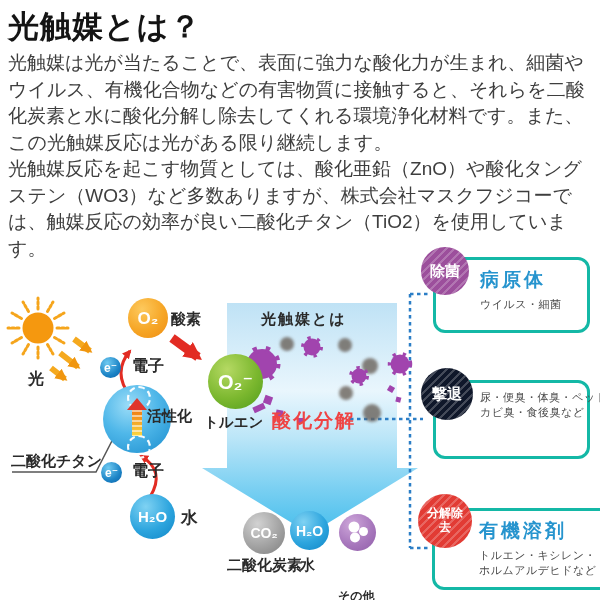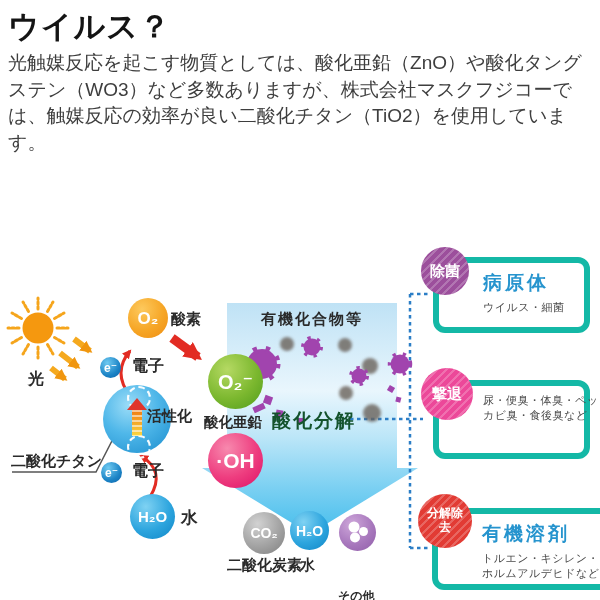--- a/index.html
+++ b/index.html
@@ -21,40 +21,41 @@
   .c-purple{background:radial-gradient(circle at 35% 28%,#ceA7da 0%,#a878bd 55%,#8f5ca8 100%);}
   .c-esmall{background:radial-gradient(circle at 35% 28%,#6fcaf1 0%,#1c84c6 60%,#0b61a8 100%);}
   .sphere{position:absolute;left:103px;top:135px;width:68px;height:68px;border-radius:50%;z-index:2;
           background:radial-gradient(circle at 38% 30%,#9bdcf7 0%,#4fb7e9 45%,#1a8ccd 100%);}
   .dashed-ring{position:absolute;width:20px;height:20px;border:2px dashed rgba(255,255,255,.95);border-radius:50%;}
   .ti-arrow-head{position:absolute;left:24px;top:13px;width:0;height:0;
           border-left:10px solid transparent;border-right:10px solid transparent;border-bottom:12px solid #e0342b;}
   .ti-arrow-shaft{position:absolute;left:29px;top:25px;width:10px;height:26px;
           background:repeating-linear-gradient(to bottom,rgba(255,255,255,.55) 0 2px,transparent 2px 5px),
                      linear-gradient(to top,#fad843,#ef7c12);}
-  .rbox{position:absolute;box-sizing:border-box;background:#fff;border:6px solid #14b8a6;border-radius:12px;
+  .rbox{position:absolute;box-sizing:border-box;background:#fff;border:3px solid #14b8a6;border-radius:12px;
         padding:7px 4px 4px 44px;z-index:2;}
   .rbox-title{margin:0 0 4px 0;font-size:19px;font-weight:bold;color:#2694ce;letter-spacing:3px;white-space:nowrap;}
   .rbox-desc{font-size:11px;line-height:15px;color:#4a4a4a;letter-spacing:.5px;white-space:nowrap;}
   .badge{position:absolute;border-radius:50%;display:flex;align-items:center;justify-content:center;
          color:#fff;font-weight:bold;z-index:3;text-align:center;line-height:1.15;
          background-blend-mode:overlay;}
   .badge::after{content:"";position:absolute;inset:0;border-radius:50%;
          background:repeating-linear-gradient(135deg,rgba(255,255,255,.22) 0 2px,transparent 2px 6px);}
   .badge-sterilize{background-color:#9c4f9c;}
-  .badge-repel{background-color:#ec4899;}
+  .badge-repel{background-color:#0f172a;}
   .badge-remove{background-color:#e23b34;}
 </style>
 </head>
 <body>
 
 <div class="page">
 
-  <h1 class="page-title">ウイルス？</h1>
+  <h1 class="page-title">光触媒とは？</h1>
   <div class="intro">
+    <p>光触媒は光が当たることで、表面に強力な酸化力が生まれ、細菌やウイルス、有機化合物などの有害物質に接触すると、それらを二酸化炭素と水に酸化分解し除去してくれる環境浄化材料です。また、この光触媒反応は光がある限り継続します。</p>
     <p>光触媒反応を起こす物質としては、酸化亜鉛（ZnO）や酸化タングステン（WO3）など多数ありますが、株式会社マスクフジコーでは、触媒反応の効率が良い二酸化チタン（TiO2）を使用しています。</p>
   </div>
 
   <div class="diagram">
 
     <svg class="dg-svg" width="600" height="350" viewBox="0 0 600 350">
       <defs>
         <linearGradient id="gblue" x1="0" y1="0" x2="0" y2="1">
           <stop offset="0" stop-color="#bfe2f5"></stop>
           <stop offset="0.38" stop-color="#e9f6fd"></stop>
@@ -154,26 +155,25 @@
     <div class="lbl" style="left:147px;top:157px;font-size:15px;">活性化</div>
     <div class="lbl" style="left:11px;top:202px;font-size:15px;">二酸化チタン</div>
 
     <div class="ball c-esmall" style="left:101px;top:212px;width:21px;height:21px;font-size:12px;">e⁻</div>
     <div class="lbl" style="left:132px;top:211px;font-size:16px;">電子</div>
 
     <div class="ball c-blue" style="left:130px;top:244px;width:45px;height:45px;font-size:15px;">H₂O</div>
     <div class="lbl" style="left:181px;top:257px;font-size:16.5px;">水</div>
 
     <div class="ball c-green" style="left:208px;top:104px;width:55px;height:55px;font-size:20px;">O₂⁻</div>
-    <div class="lbl" style="left:204px;top:163px;font-size:14.5px;">酸化亜鉛</div>
-
-    <div class="ball c-pink" style="left:208px;top:183px;width:55px;height:55px;font-size:21px;">·OH</div>
-
-    <div class="lbl" style="left:261px;top:60px;font-size:15px;letter-spacing:2px;">有機化合物等</div>
-    <div class="lbl" style="left:272px;top:158px;font-size:19px;letter-spacing:2px;color:#14532d;">酸化分解</div>
+    <div class="lbl" style="left:204px;top:163px;font-size:14.5px;">トルエン</div>
+
+
+    <div class="lbl" style="left:261px;top:60px;font-size:15px;letter-spacing:2px;">光触媒とは</div>
+    <div class="lbl" style="left:272px;top:158px;font-size:19px;letter-spacing:2px;color:#ef4444;">酸化分解</div>
 
     <div class="ball c-gray" style="left:243px;top:262px;width:42px;height:42px;font-size:14px;">CO₂</div>
     <div class="ball c-blue" style="left:290px;top:261px;width:39px;height:39px;font-size:14px;">H₂O</div>
     <div class="ball c-purple" style="left:339px;top:264px;width:37px;height:37px;">
       <svg width="37" height="37">
         <circle cx="15" cy="13" r="5.5" fill="#fff"></circle>
           <circle cx="24.5" cy="17.5" r="4.5" fill="#fff"></circle>
           <circle cx="16" cy="23.5" r="5" fill="#fff"></circle>
       </svg>
     </div>

